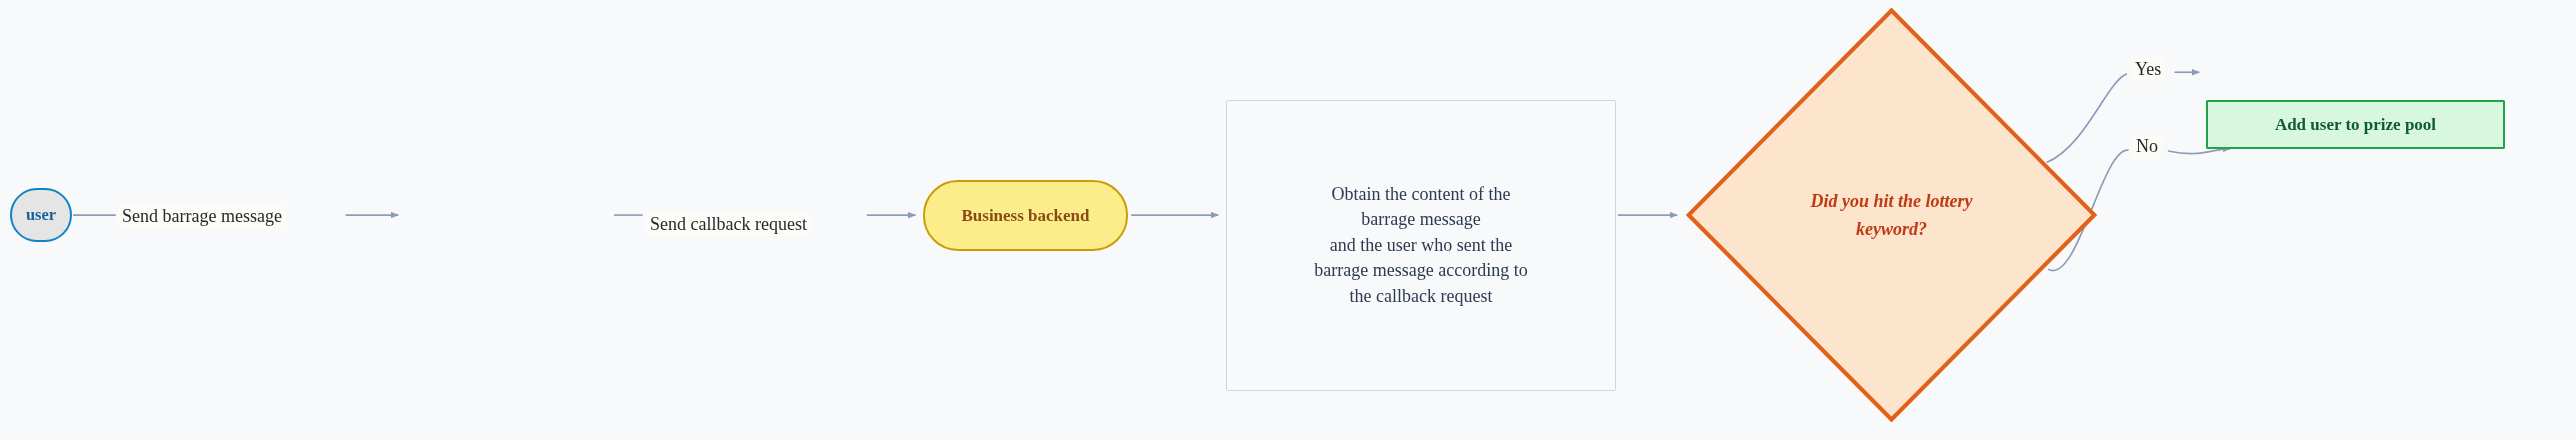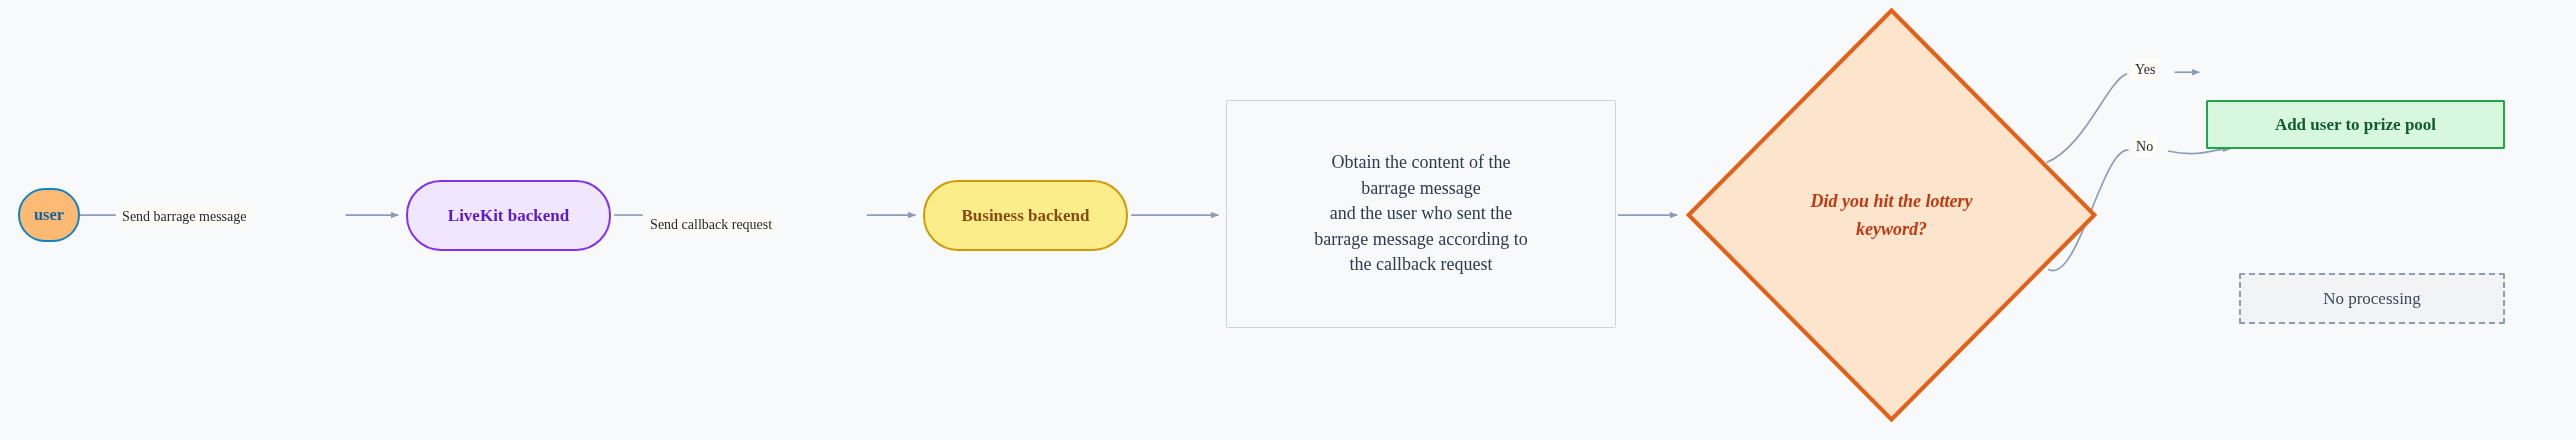--- a/index.html
+++ b/index.html
@@ -30,23 +30,23 @@
     position: absolute;
     box-sizing: border-box;
     display: flex;
     align-items: center;
     justify-content: center;
     text-align: center;
   }
 
   
   .node-user {
-    left: 18px; top: 188px;
+    left: 10px; top: 188px;
     width: 62px; height: 54px;
-    background: #fdba74;
+    background: #e5e5e5;
     border: 2.5px solid #1183C4;
     border-radius: 27px;
   }
   .node-user .lbl {
     color: #14639E;
     font-weight: bold;
     font-size: 16.4px;
   }
 
   
@@ -73,21 +73,21 @@
   }
   .node-business .lbl {
     color: #8A4A13;
     font-weight: bold;
     font-size: 17px;
   }
 
   
   .node-process {
     left: 1226px; top: 100px;
-    width: 390px; height: 228px;
+    width: 390px; height: 291px;
     background: #F7F9FB;
     border: 1.6px solid #C8D5E3;
     border-radius: 1.6px;
     padding: 19px 15px;
   }
   .node-process .lbl {
     color: #2E3A50;
     font-size: 18px;
     line-height: 25.5px;
     white-space: pre-line;
@@ -139,21 +139,21 @@
   .node-noproc .lbl {
     color: #3E4A60;
     font-size: 17px;
   }
 
   
   .edge-label {
     position: absolute;
     background: #FCFBF6;
     color: #26292E;
-    font-size: 14px;
+    font-size: 18px;
     line-height: 21.4px;
     padding: 0.8px 4.1px;
     white-space: nowrap;
   }
   .el-barrage { left: 118px;  top: 205px; font-family: Liberation Serif, serif; }
   .el-callback { left: 646px;  top: 205px; margin-top: 8px; }
   .el-yes     { left: 2131px; top: 58px;  }
   .el-no      { left: 2132px; top: 135px; }
 </style>
 </head>
@@ -182,23 +182,20 @@
     <line x1="2648" y1="88" x2="2678" y2="88" stroke="#8C9CB8" stroke-width="2" marker-end="url(#ah)"></line>
 
     <path d="M2494,328 C2530,348 2560,178 2592,183" fill="none" stroke="#8C9CB8" stroke-width="2" transform="translate(0,0)"></path>
     <path d="M2640,184 C2680,192 2690,182 2716,181" fill="none" stroke="#8C9CB8" stroke-width="2" marker-end="url(#ah)"></path>
   </svg>
 
   <div class="node node-user">
     <span class="lbl">user</span>
   </div>
 
-  <div class="node node-livekit">
-    <span class="lbl">LiveKit backend</span>
-  </div>
 
   <div class="node node-business">
     <span class="lbl">Business backend</span>
   </div>
 
   <div class="node node-process">
     <span class="lbl">Obtain the content of the
 barrage message
 and the user who sent the
 barrage message according to
@@ -210,23 +207,20 @@
       <polygon points="250,3 497,252 250,501 3,252" fill="#FCE5CC" stroke="#E2611A" stroke-width="5"></polygon>
     </svg>
     <span class="lbl">Did you hit the lottery
 keyword?</span>
   </div>
 
   <div class="node node-prize">
     <span class="lbl">Add user to prize pool</span>
   </div>
 
-  <div class="node node-noproc">
-    <span class="lbl">No processing</span>
-  </div>
 
   <div class="edge-label el-barrage">Send barrage message</div>
 
   <div class="edge-label el-callback">Send callback request</div>
 
   <div class="edge-label el-yes">Yes</div>
 
   <div class="edge-label el-no">No</div>
 
 </div>

